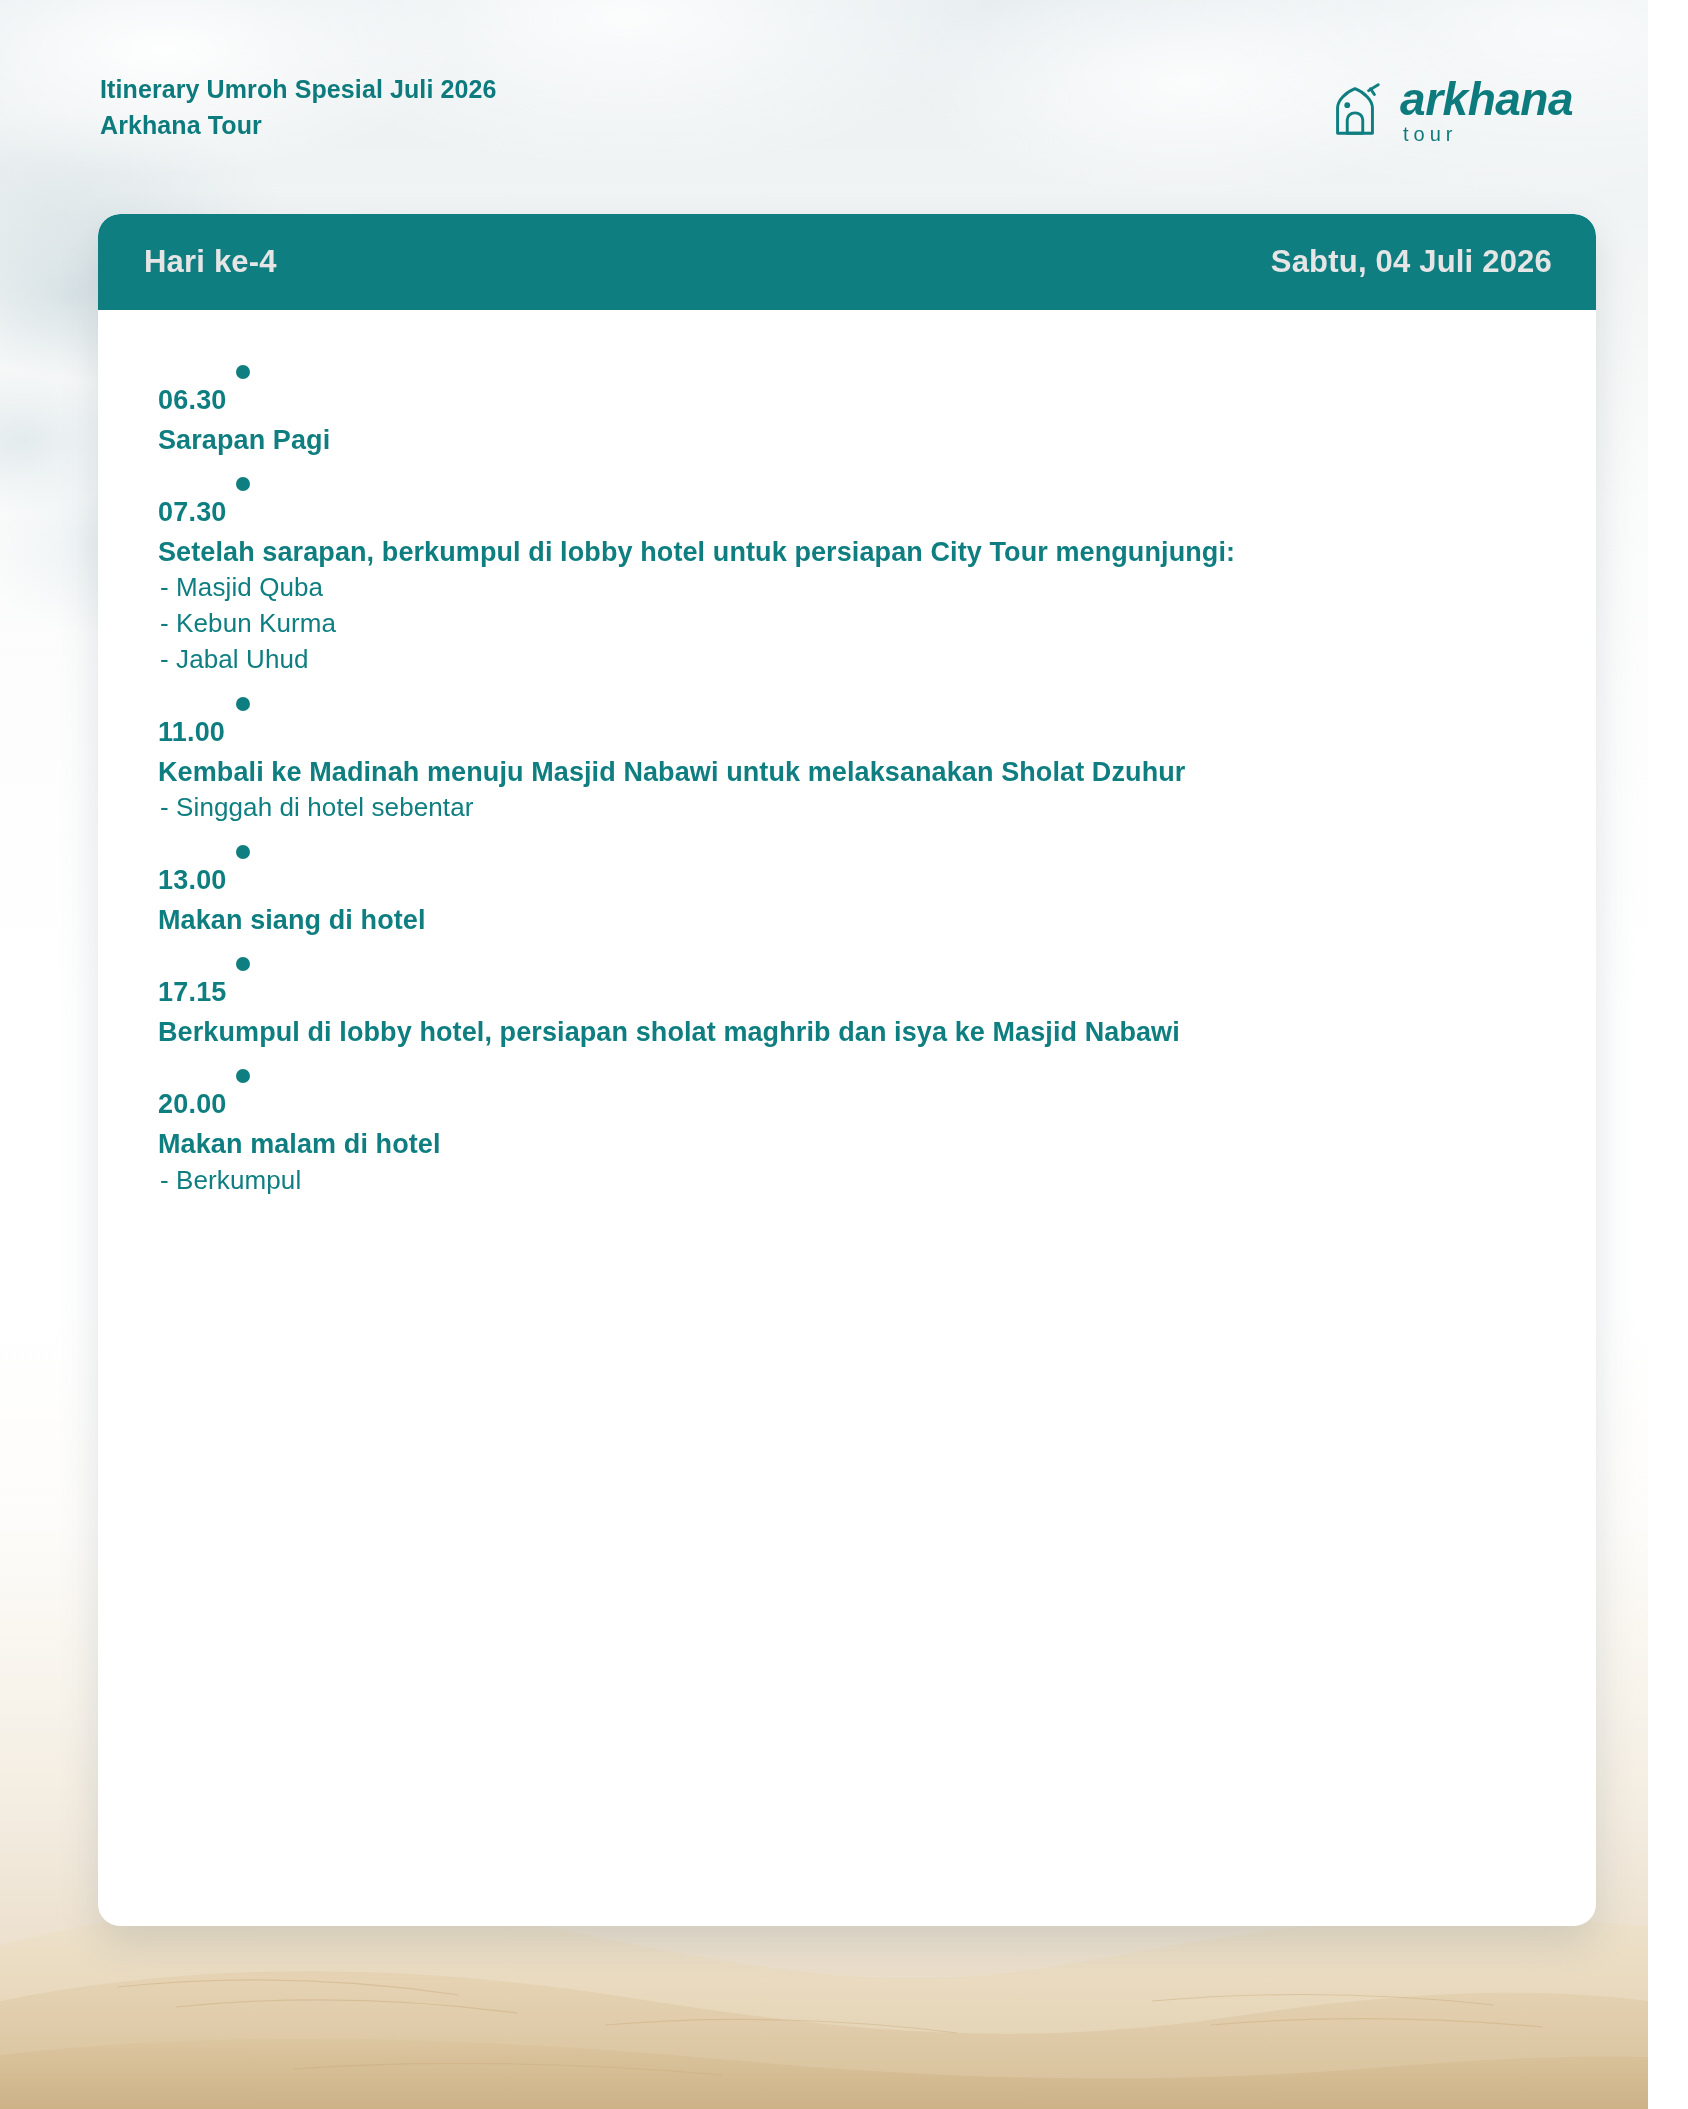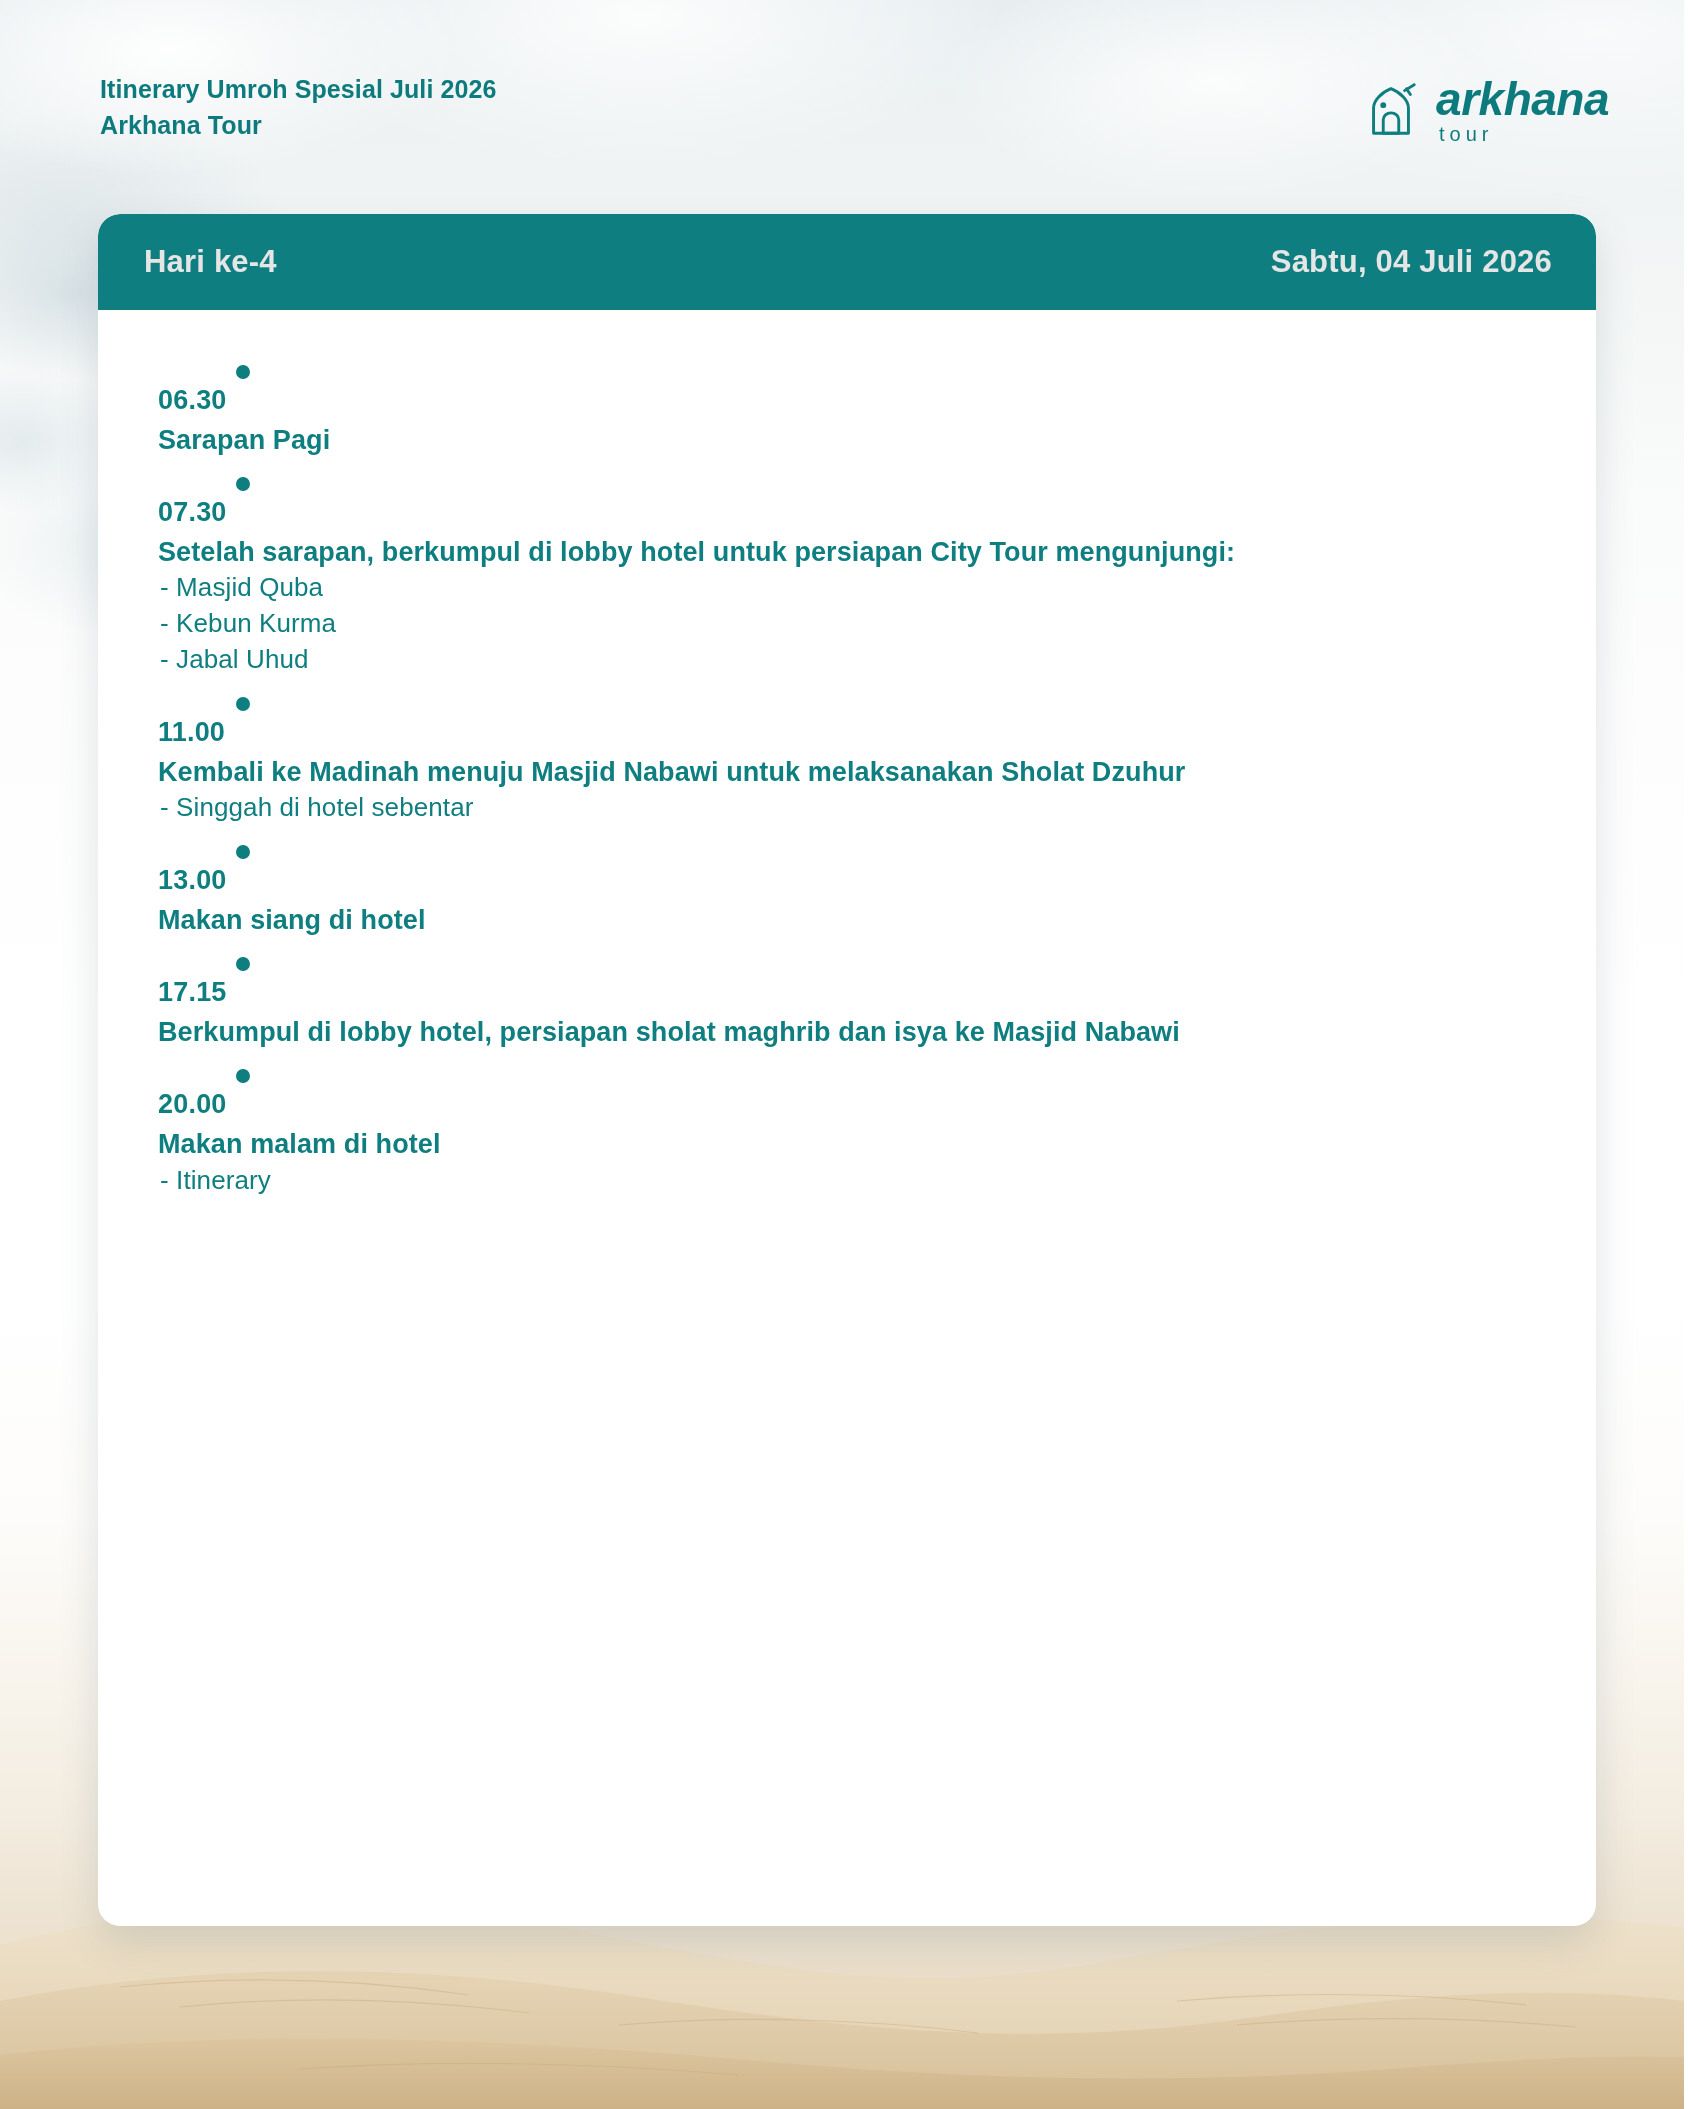--- a/index.html
+++ b/index.html
@@ -27,21 +27,20 @@
         #fafbfb 24%,
         #fdfdfd 34%,
         #ffffff 48%,
         #ffffff 62%,
         #fdfcfa 72%,
         #f8f4ec 80%,
         #f3ece0 86%,
         #eee3d2 91%,
         #e7d9c3 96%,
         #e2d2b8 100%);
-    padding-left: 36px;
   }
 
   
   .clouds {
     position: absolute;
     inset: 0 0 auto 0;
     height: 820px;
     pointer-events: none;
     background:
       radial-gradient(ellipse 420px 180px at 10% 6%, rgba(255,255,255,0.95), rgba(255,255,255,0) 70%),
@@ -315,21 +314,21 @@
           <span class="desc">
             <span>Berkumpul di lobby hotel, persiapan sholat maghrib dan isya ke Masjid Nabawi</span>
           </span>
         </li>
 
         <li>
           <span class="bullet"></span>
           <span class="time">20.00</span>
           <span class="desc">
             <span>Makan malam di hotel</span>
-            <span class="subitem">- Itinerary</span>
+            <span class="subitem">- Berkumpul</span>
           </span>
         </li>
 
       </ul>
     </div>
   </div>
 
 </div>
 
 </body></html>

